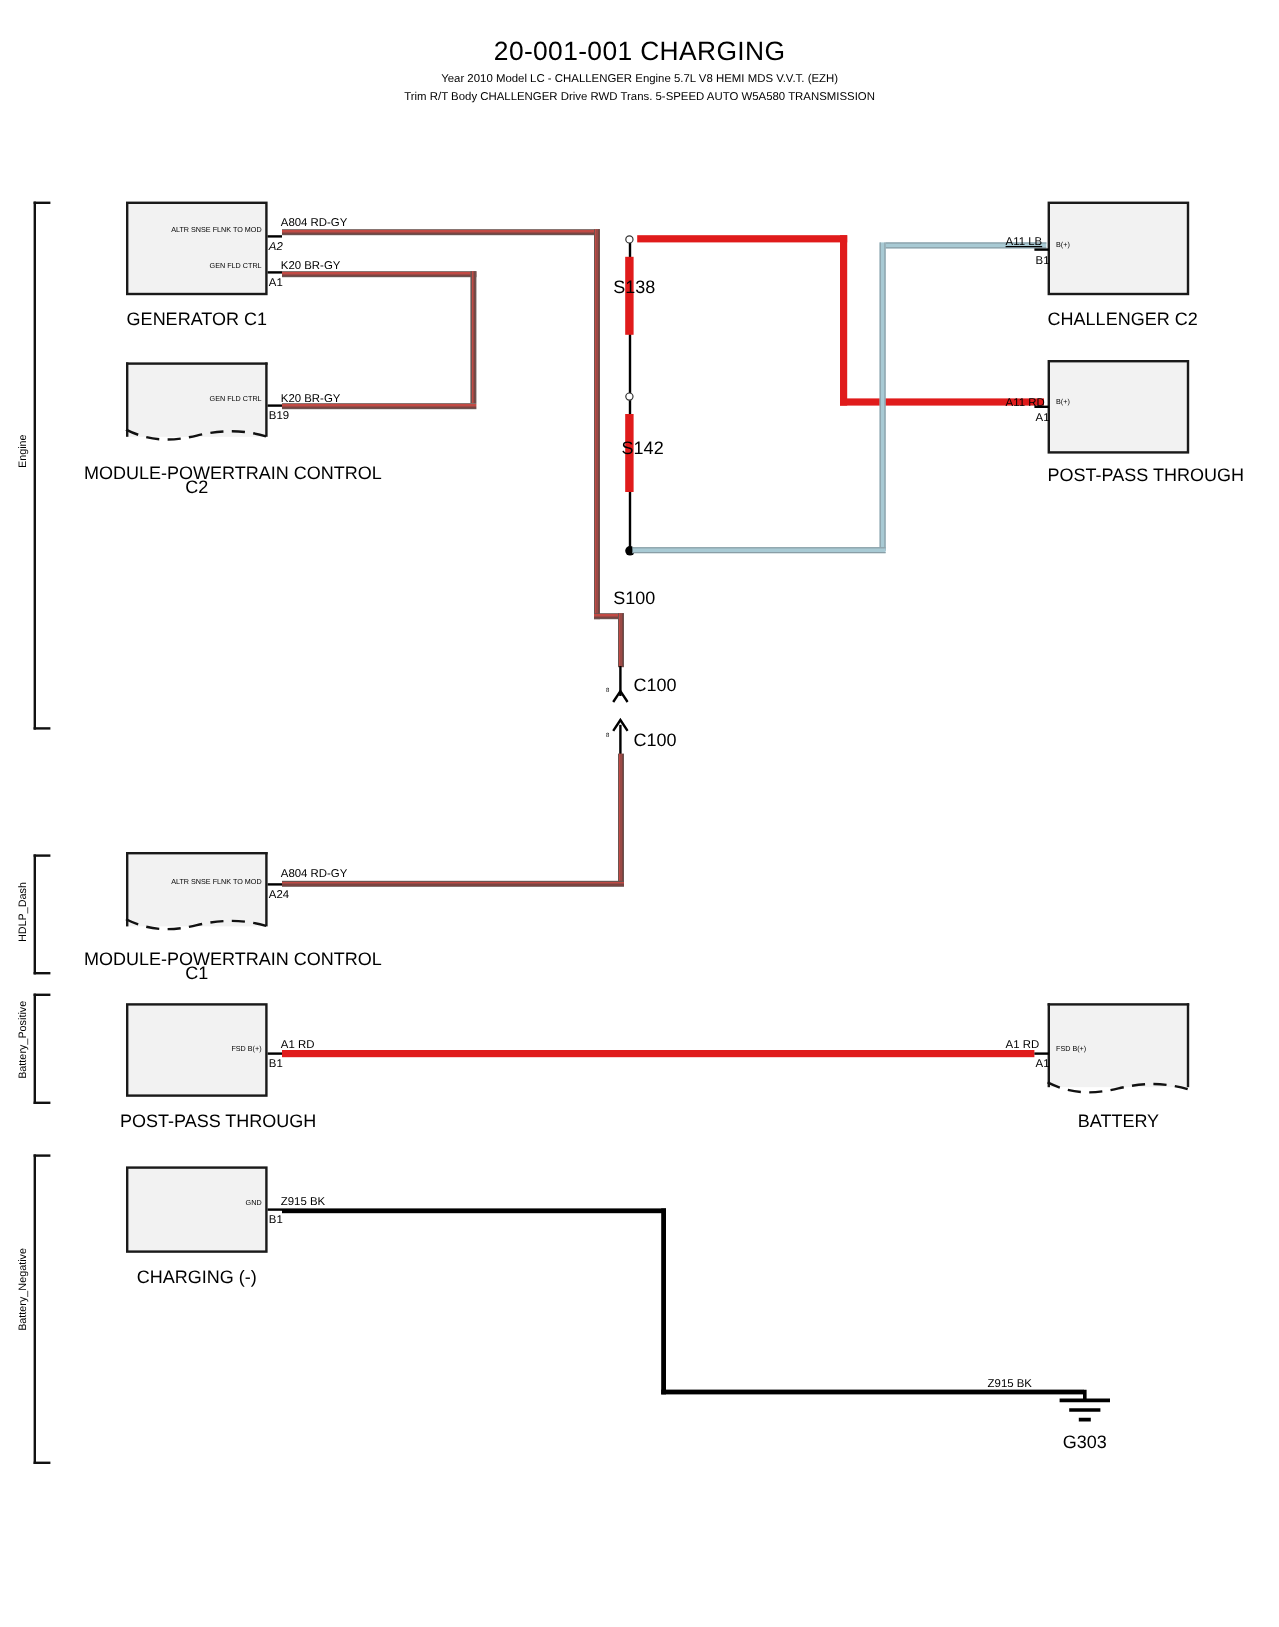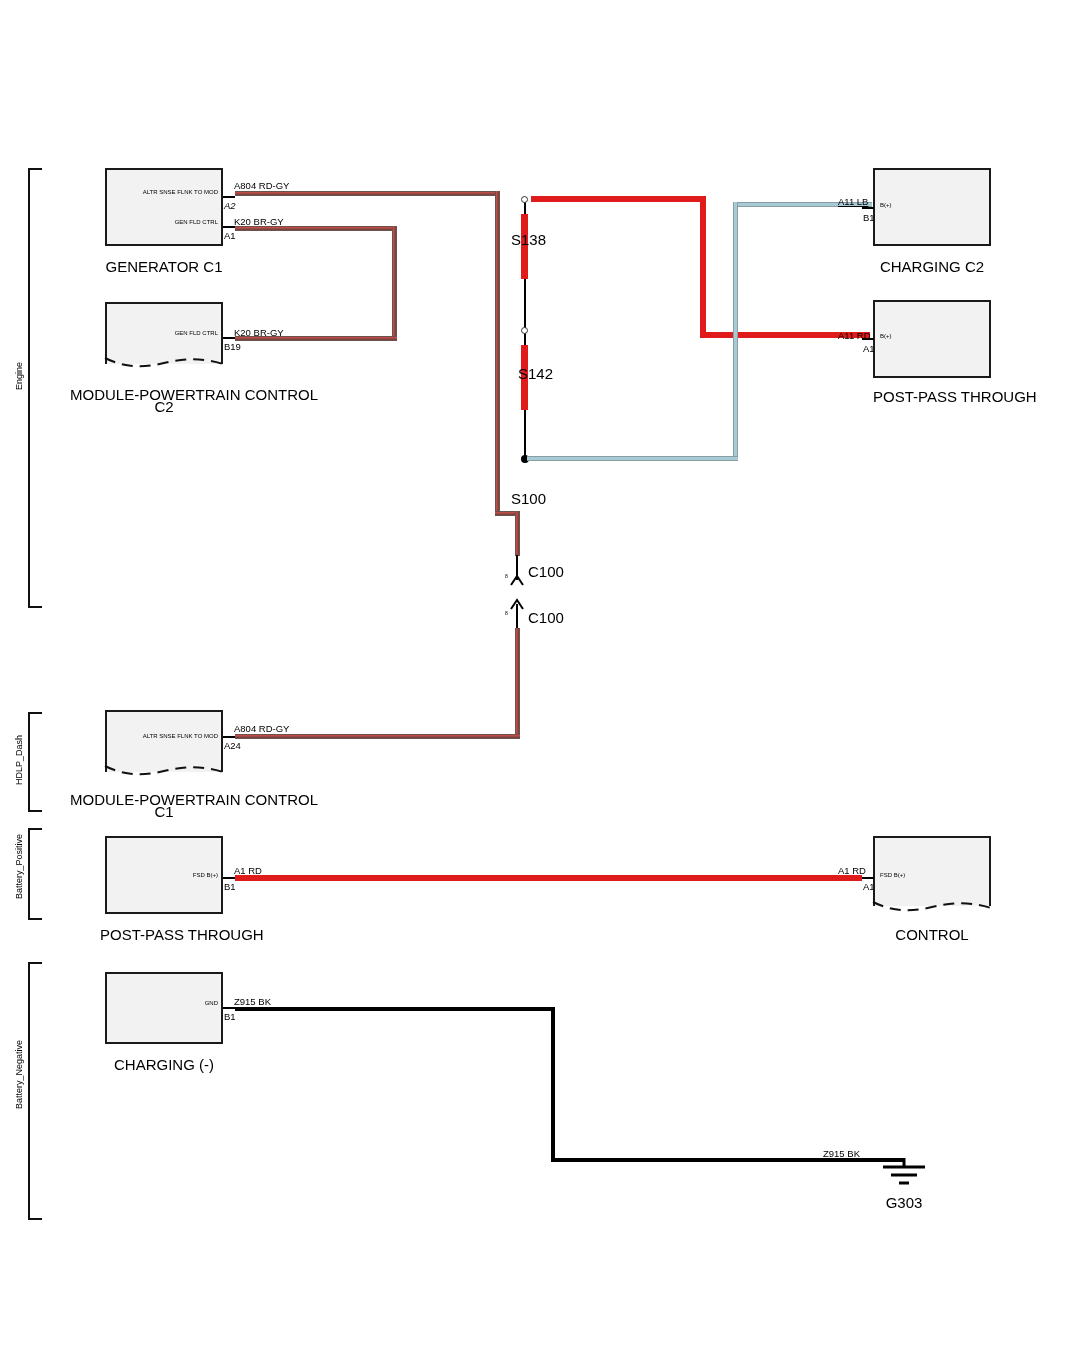--- a/index.html
+++ b/index.html
@@ -39,20 +39,23 @@
   .splice-f{position:absolute;width:8px;height:8px;border-radius:50%;background:#000;}
 
   .zbr{position:absolute;border:2px solid #111;border-right:none;box-sizing:border-box;}
   .zlbl{position:absolute;font-size:9px;writing-mode:vertical-rl;transform:rotate(180deg);white-space:nowrap;}
 </style>
 </head>
 <body>
 
 <div id="page">
 
+  <div class="ttl" style="top:30px;">20-001-001 CHARGING</div>
+  <div class="sub" style="top:60px;">Year 2010 Model LC - CHALLENGER Engine 5.7L V8 HEMI MDS V.V.T. (EZH)</div>
+  <div class="sub" style="top:75px;">Trim R/T Body CHALLENGER Drive RWD Trans. 5-SPEED AUTO W5A580 TRANSMISSION</div>
 
   <div class="zbr" style="left:28px;top:168px;width:14px;height:440px;"></div>
   <div class="zlbl" style="left:14px;top:362px;">Engine</div>
 
   <div class="zbr" style="left:28px;top:712px;width:14px;height:100px;"></div>
   <div class="zlbl" style="left:14px;top:735px;">HDLP_Dash</div>
 
   <div class="zbr" style="left:28px;top:828px;width:14px;height:92px;"></div>
   <div class="zlbl" style="left:14px;top:834px;">Battery_Positive</div>
 
@@ -111,21 +114,21 @@
 
   <div class="w w-lb h" style="left:738px;top:202px;width:134px;height:5px;"></div>
   <div class="w w-lb v" style="left:733px;top:202px;width:5px;height:257px;"></div>
   <div class="w w-lb h" style="left:527px;top:456px;width:211px;height:5px;"></div>
   <div class="t" style="left:838px;top:196px;text-decoration:underline;">A11 LB</div>
 
   <div class="box" style="left:873px;top:168px;width:118px;height:78px;"></div>
   <div class="pinline" style="left:862px;top:207px;width:12px;height:1.5px;"></div>
   <div class="t" style="left:880px;top:202px;font-size:6px;">B(+)</div>
   <div class="t" style="left:863px;top:212px;">B1</div>
-  <div class="t c big" style="left:873px;top:258px;width:118px;">CHARGING C2</div>
+  <div class="t c big" style="left:873px;top:258px;width:118px;">CHALLENGER C2</div>
 
   <div class="box" style="left:873px;top:300px;width:118px;height:78px;"></div>
   <div class="pinline" style="left:862px;top:338px;width:12px;height:1.5px;"></div>
   <div class="t" style="left:880px;top:333px;font-size:6px;">B(+)</div>
   <div class="t" style="left:863px;top:343px;">A1</div>
   <div class="t c big" style="left:873px;top:388px;width:118px;">POST-PASS THROUGH</div>
 
   <div class="w w-st h" style="left:495px;top:511px;width:25px;height:5px;"></div>
   <div class="w w-st v" style="left:515px;top:511px;width:5px;height:45px;"></div>
 
@@ -167,21 +170,21 @@
   <div class="w w-rd" style="left:235px;top:875px;width:627px;height:6px;"></div>
   <div class="t" style="left:838px;top:865px;">A1 RD</div>
 
   <div class="box open-bottom" style="left:873px;top:836px;width:118px;height:70px;"></div>
   <svg class="dashcurve" style="left:871px;top:896px;width:122px;height:18px;" viewBox="0 0 122 18">
     <path d="M2,6 C22,16 40,16 61,11 C82,6 100,6 120,12" fill="none" stroke="#111" stroke-width="2" stroke-dasharray="11,7"></path>
   </svg>
   <div class="pinline" style="left:862px;top:877px;width:12px;height:1.5px;"></div>
   <div class="t" style="left:880px;top:872px;font-size:6px;">FSD B(+)</div>
   <div class="t" style="left:863px;top:881px;">A1</div>
-  <div class="t c big" style="left:873px;top:926px;width:118px;">CONTROL</div>
+  <div class="t c big" style="left:873px;top:926px;width:118px;">BATTERY</div>
 
   <div class="box" style="left:105px;top:972px;width:118px;height:72px;"></div>
   <div class="t r" style="left:103px;top:1000px;width:115px;font-size:6px;">GND</div>
   <div class="pinline" style="left:223px;top:1007px;width:12px;height:1.5px;"></div>
   <div class="t" style="left:224px;top:1011px;">B1</div>
   <div class="t c big" style="left:100px;top:1056px;width:128px;">CHARGING (-)</div>
 
   <div class="t" style="left:234px;top:996px;">Z915 BK</div>
   <div class="w w-bk" style="left:235px;top:1007px;width:320px;height:4px;"></div>
   <div class="w w-bk" style="left:551px;top:1007px;width:4px;height:155px;"></div>

